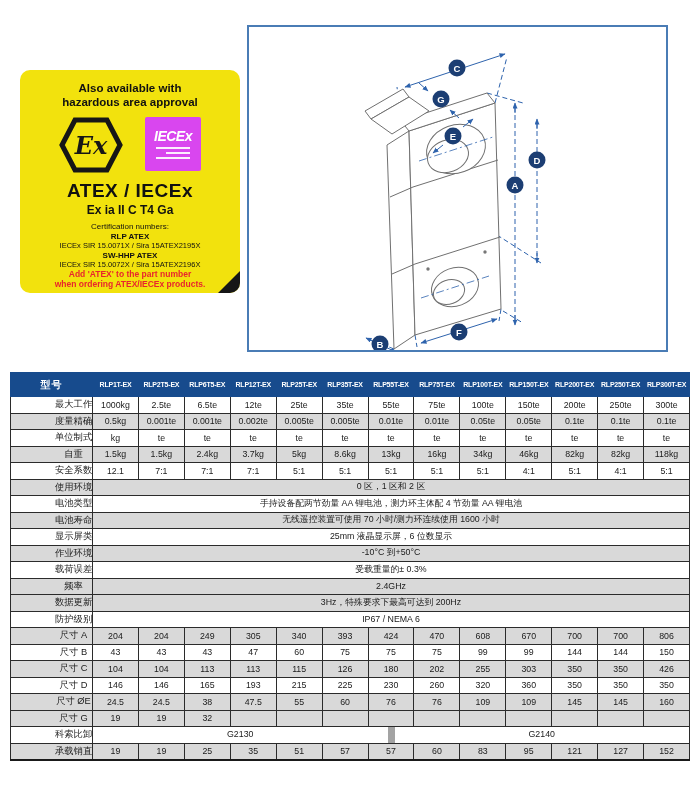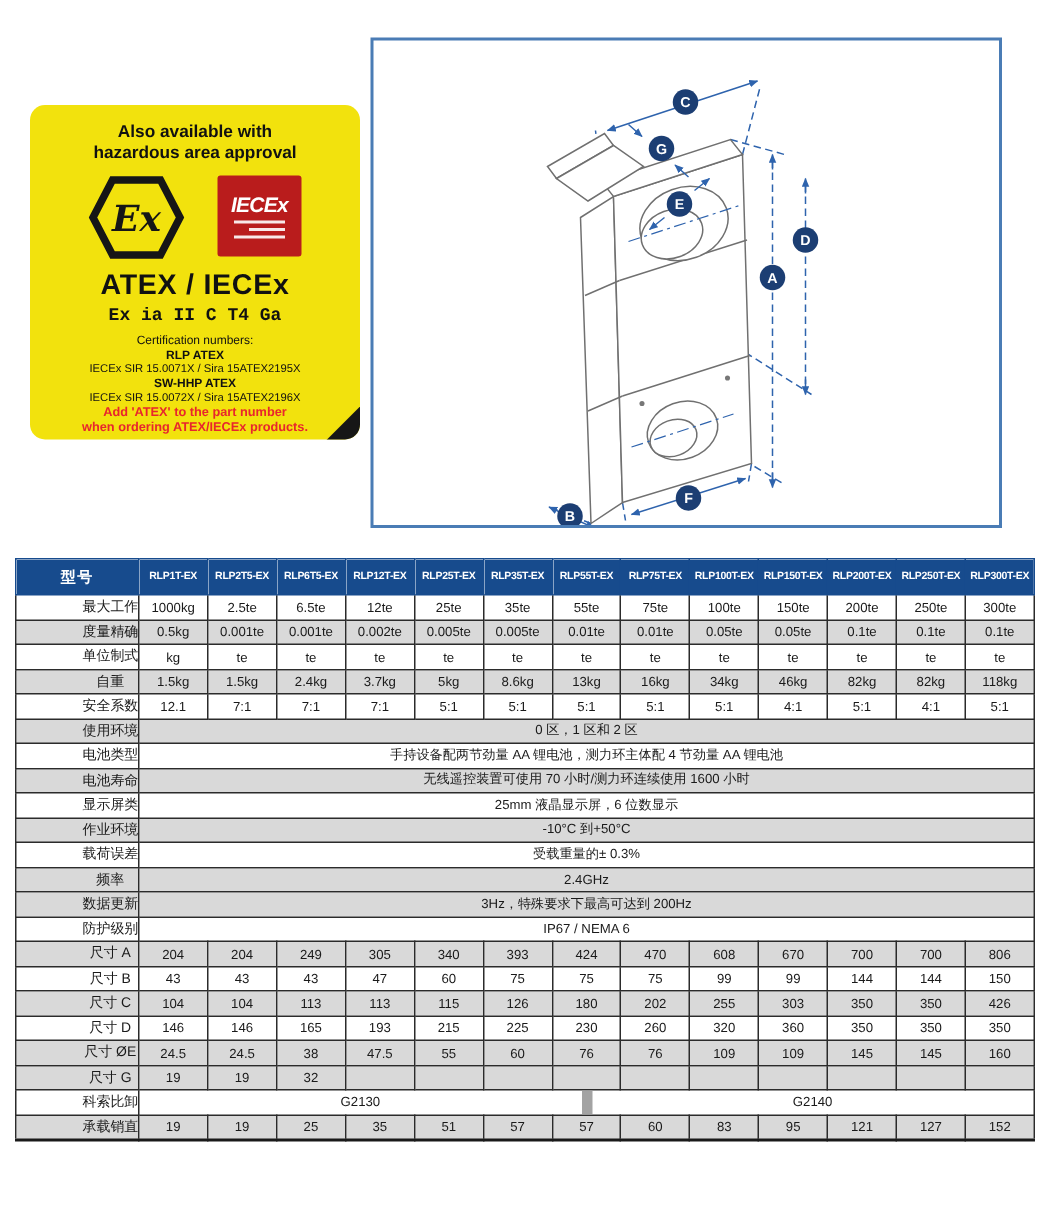--- a/index.html
+++ b/index.html
@@ -6,27 +6,27 @@
   .page{position:relative;width:699px;height:809px;background:#fff;overflow:hidden;
         font-family:"Liberation Sans","DejaVu Sans",sans-serif;color:#1a1a1a;}
 
   
   .sticker{position:absolute;left:20px;top:70px;width:220px;height:223px;background:#f2e20d;
            border-radius:10px;overflow:hidden;text-align:center;color:#111;}
   .sticker .fold{position:absolute;right:-2px;bottom:-2px;width:0;height:0;
                  border-bottom:26px solid #161616;border-left:26px solid transparent;}
   .sticker .head{margin-top:12px;font-size:11.5px;font-weight:bold;line-height:1.2;}
   .logo-row{display:flex;justify-content:center;align-items:flex-start;gap:22px;margin-top:7px;height:58px;}
-  .iecex-box{width:56px;height:54px;background:#b91c1c;color:#fff;display:flex;flex-direction:column;
+  .iecex-box{width:56px;height:54px;background:#d946ef;color:#fff;display:flex;flex-direction:column;
              justify-content:center;align-items:center;border-radius:2px;}
   .iecex-box .txt{font-style:italic;font-weight:bold;font-size:14px;letter-spacing:-.5px;}
   .iecex-box .ln{width:34px;height:2px;background:#fff;margin-top:3px;opacity:.9;}
   .iecex-box .ln.s{width:24px;margin-left:10px;}
   .sticker .big{margin-top:5px;font-size:19px;font-weight:bold;letter-spacing:.5px;}
-  .sticker .rating{font-size:12px;font-weight:bold;margin-top:1px;font-family:Liberation Mono, monospace;}
+  .sticker .rating{font-size:12px;font-weight:bold;margin-top:1px;}
   .sticker .certh{font-size:8px;margin-top:5px;}
   .sticker .certn{font-size:8px;font-weight:bold;margin-top:1px;}
   .sticker .certv{font-size:7.5px;}
   .sticker .note{margin-top:0;font-size:8.5px;font-weight:bold;color:#e8262d;line-height:1.25;}
 
   
   .diagram{position:absolute;left:247px;top:25px;width:421px;height:327px;
            border:2px solid #4a7cb5;box-sizing:border-box;background:#fff;}
   .diagram svg{display:block;width:100%;height:100%;}
   .body-line{fill:#ffffff;stroke:#707070;stroke-width:1;}

